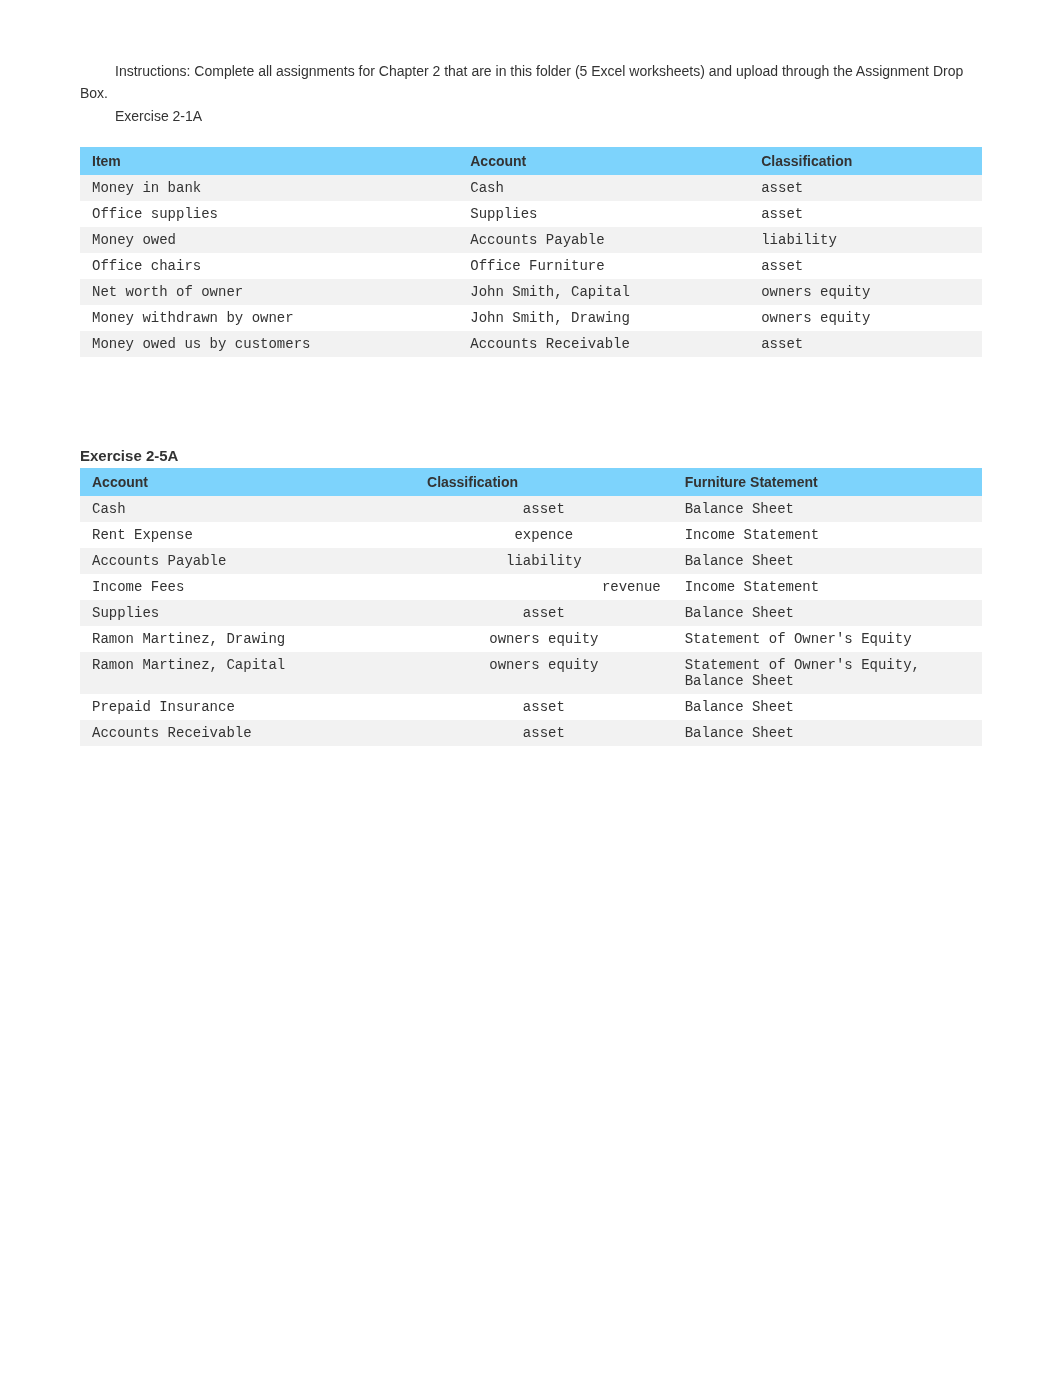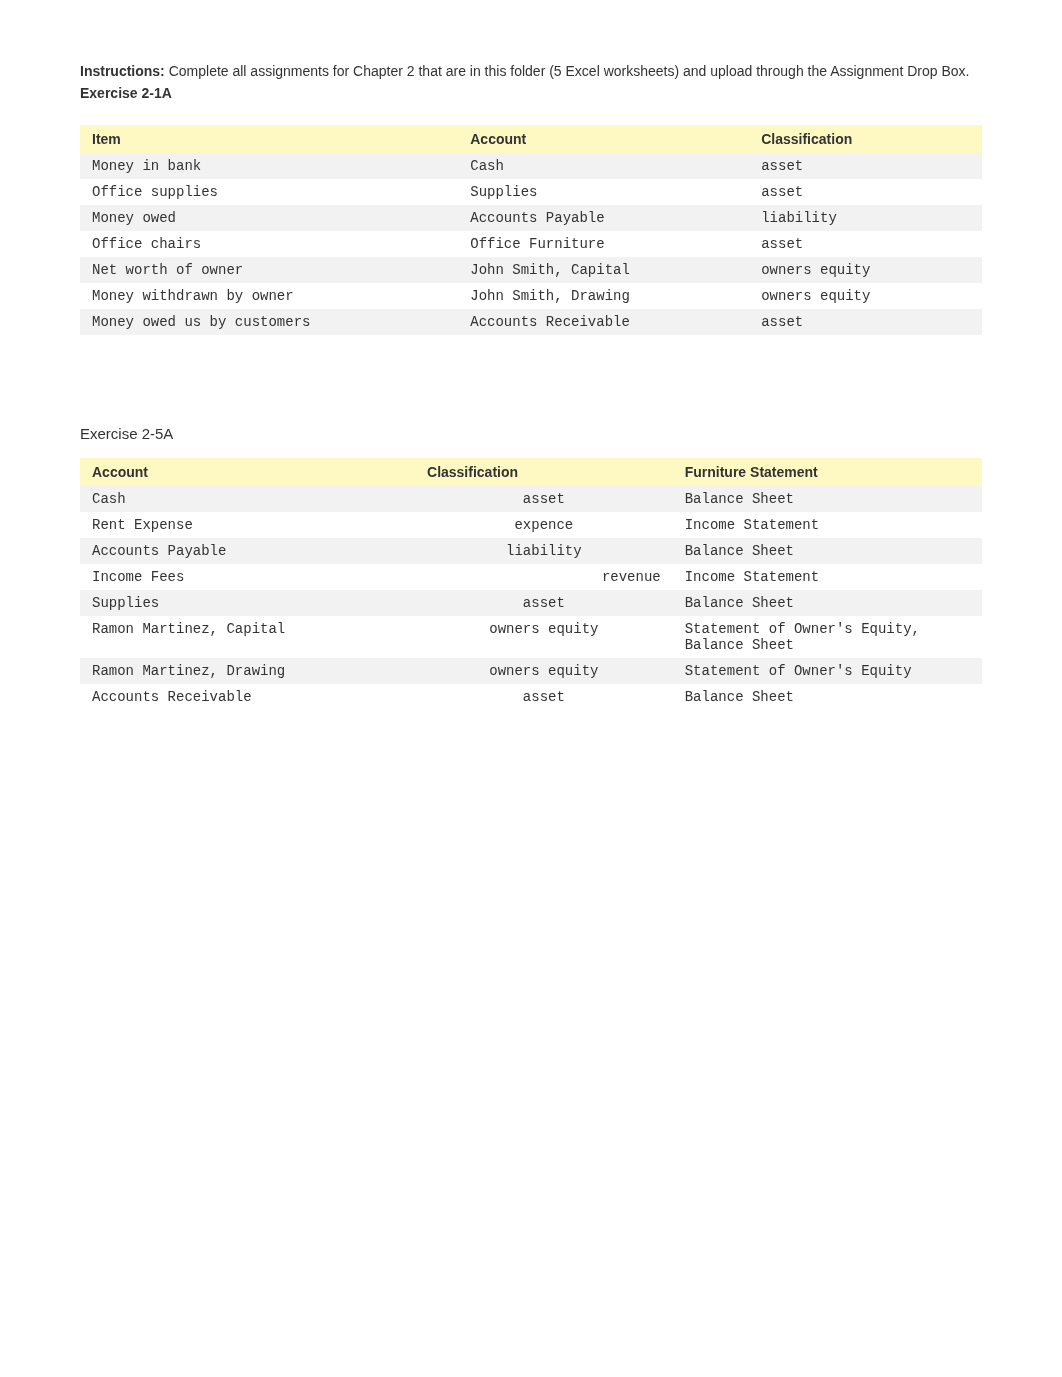--- a/index.html
+++ b/index.html
@@ -17,40 +17,41 @@
       min-height: 1377px;
       padding: 60px 80px;
     }
 
     .instructions {
       margin-bottom: 20px;
       line-height: 1.6;
     }
 
     .instructions strong {
-      font-weight: bold;
+      font-weight: normal;
+      margin-left: 35px;
     }
 
     .exercise-title {
-      font-weight: normal;
-      margin-bottom: 16px;
+      font-weight: bold;
+      margin-bottom: 4px;
       font-size: 15px;
     }
 
     table {
       border-collapse: collapse;
       width: 100%;
       margin-bottom: 10px;
     }
 
     thead tr th {
       text-align: left;
       padding: 6px 12px;
       font-weight: bold;
-      background: #fef9c3;
+      background: #7dd3fc;
     }
 
     tbody tr td {
       padding: 5px 12px;
       vertical-align: top;
       font-family: Liberation Mono, monospace;
     }
 
     tbody tr:nth-child(odd) td {
       background: #f2f2f2;
@@ -166,28 +167,33 @@
         <td>Income Fees</td>
         <td style="text-align: right;">revenue</td>
         <td>Income Statement</td>
       </tr>
       <tr>
         <td>Supplies</td>
         <td style="text-align: center;">asset</td>
         <td>Balance Sheet</td>
       </tr>
       <tr>
+        <td>Ramon Martinez, Drawing</td>
+        <td style="text-align: center;">owners equity</td>
+        <td>Statement of Owner's Equity</td>
+      </tr>
+      <tr>
         <td>Ramon Martinez, Capital</td>
         <td style="text-align: center;">owners equity</td>
         <td>Statement of Owner's Equity, Balance Sheet</td>
       </tr>
       <tr>
-        <td>Ramon Martinez, Drawing</td>
-        <td style="text-align: center;">owners equity</td>
-        <td>Statement of Owner's Equity</td>
+        <td>Prepaid Insurance</td>
+        <td style="text-align: center;">asset</td>
+        <td>Balance Sheet</td>
       </tr>
       <tr>
         <td>Accounts Receivable</td>
         <td style="text-align: center;">asset</td>
         <td>Balance Sheet</td>
       </tr>
     </tbody>
 </table>
 
 </body></html>

